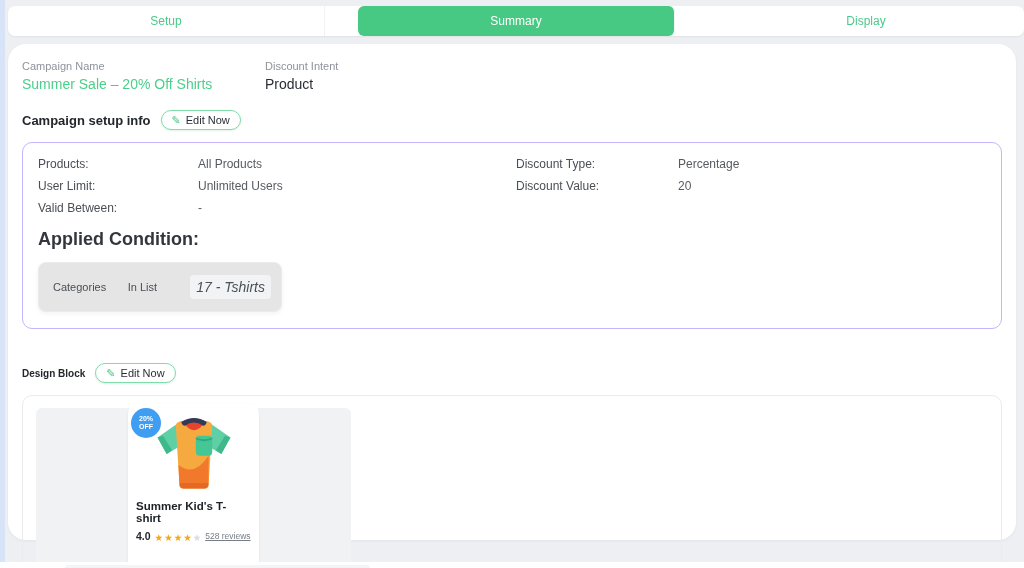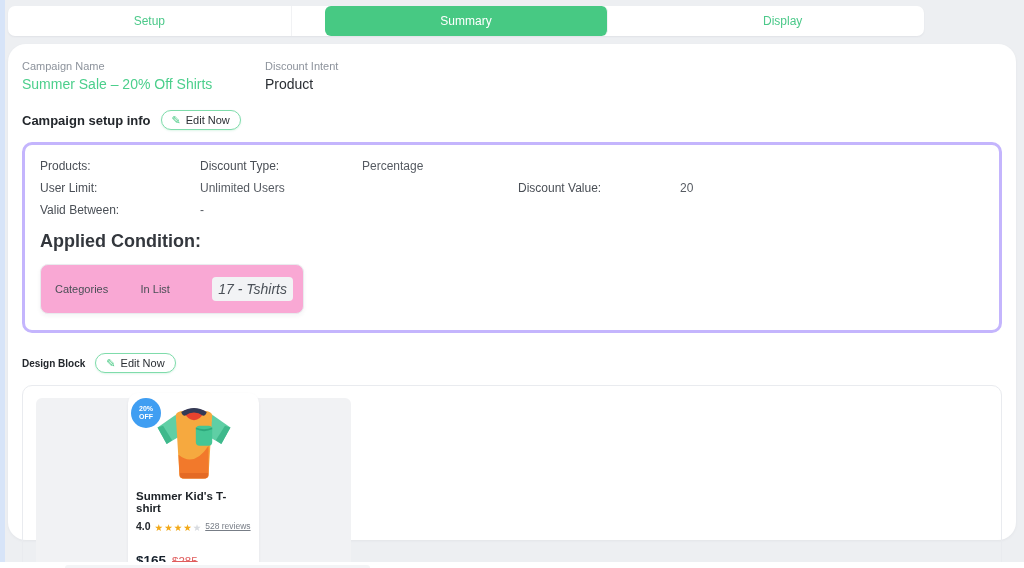--- a/index.html
+++ b/index.html
@@ -9,21 +9,21 @@
     background:#edeff2;
     position:relative;
     color:#2a2e33;
   }
   .edge-left {
     position:absolute; left:0; top:0; width:5px; height:568px;
     background:#d7e4f8;
   }
   
   .tabbar {
-    position:absolute; left:8px; top:6px; width:916px; height:30px;
+    position:absolute; left:8px; top:6px; width:1016px; height:30px;
     background:#ffffff; border-radius:7px;
     box-shadow:0 1px 2px rgba(30,40,60,.06);
     display:flex; overflow:hidden;gap:33px;
   }
   .tab {
     flex:1; display:flex; align-items:center; justify-content:center;
     font-size:12px; color:#4cc98a; cursor:pointer;
     border-right:1px solid #f1f2f4;
   }
   .tab:last-child { border-right:none; }
@@ -49,32 +49,32 @@
     display:inline-flex; align-items:center; gap:5px;
     border:1px solid #7fdcAB; border:1px solid #7fdcab;
     background:#ffffff; border-radius:11px;
     padding:3px 10px; font-size:11px; color:#2a2e33; cursor:pointer;
     box-shadow:0 1px 2px rgba(70,200,130,.18);
     font-family:inherit;
   }
   .edit-btn .pencil { color:#47c983; font-size:11px; line-height:1; }
   
   .info-box {
-    border:3px solid #c4b5fd; border-radius:10px;
-    padding:14px 15px 16px; margin-bottom:20px;
+    border:1px solid #c4b5fd; border-radius:10px;
+    padding:14px 15px 16px; margin-bottom:34px;
   }
   .info-grid { display:flex; flex-direction:column; gap:8px; margin-bottom:14px; }
   .info-row { display:flex; font-size:12px; }
   .ilabel { width:160px; color:#4a4f56; }
   .ivalue { width:318px; color:#565b62; }
   .ilabel2 { width:162px; color:#4a4f56; }
   .ivalue2 { flex:1; color:#565b62; }
   .applied-label { font-size:18px; color:#33373d; font-weight:600; margin-bottom:12px; }
   .condition-card {
-    width:264px; background:#f9a8d4; border:1px solid #e9ebee; border-radius:8px;
+    width:244px; background:#e5e5e5; border:1px solid #e9ebee; border-radius:8px;
     box-shadow:0 2px 4px rgba(30,40,60,.05);
     display:flex; align-items:center; padding:12px 10px 12px 14px; gap:0;
   }
   .cond-field { font-size:11px; color:#4a4f56; width:93px; }
   .cond-op { font-size:11px; color:#4a4f56; width:78px; }
   .cond-chip {
     background:#f2f3f5; border-radius:4px; padding:4px 6px;
     font-size:14px; color:#4b5158; white-space:nowrap;font-style:italic;
   }
   
@@ -146,20 +146,21 @@
     <button class="edit-btn">
       <span class="pencil">✎</span>
       <span>Edit Now</span>
     </button>
   </div>
 
   <div class="info-box">
     <div class="info-grid">
       <div class="info-row">
         <span class="ilabel">Products:</span>
+        <span class="ivalue">All Products</span>
         <span class="ilabel2">Discount Type:</span>
         <span class="ivalue2">Percentage</span>
       </div>
       <div class="info-row">
         <span class="ilabel">User Limit:</span>
         <span class="ivalue">Unlimited Users</span>
         <span class="ilabel2">Discount Value:</span>
         <span class="ivalue2">20</span>
       </div>
       <div class="info-row">

